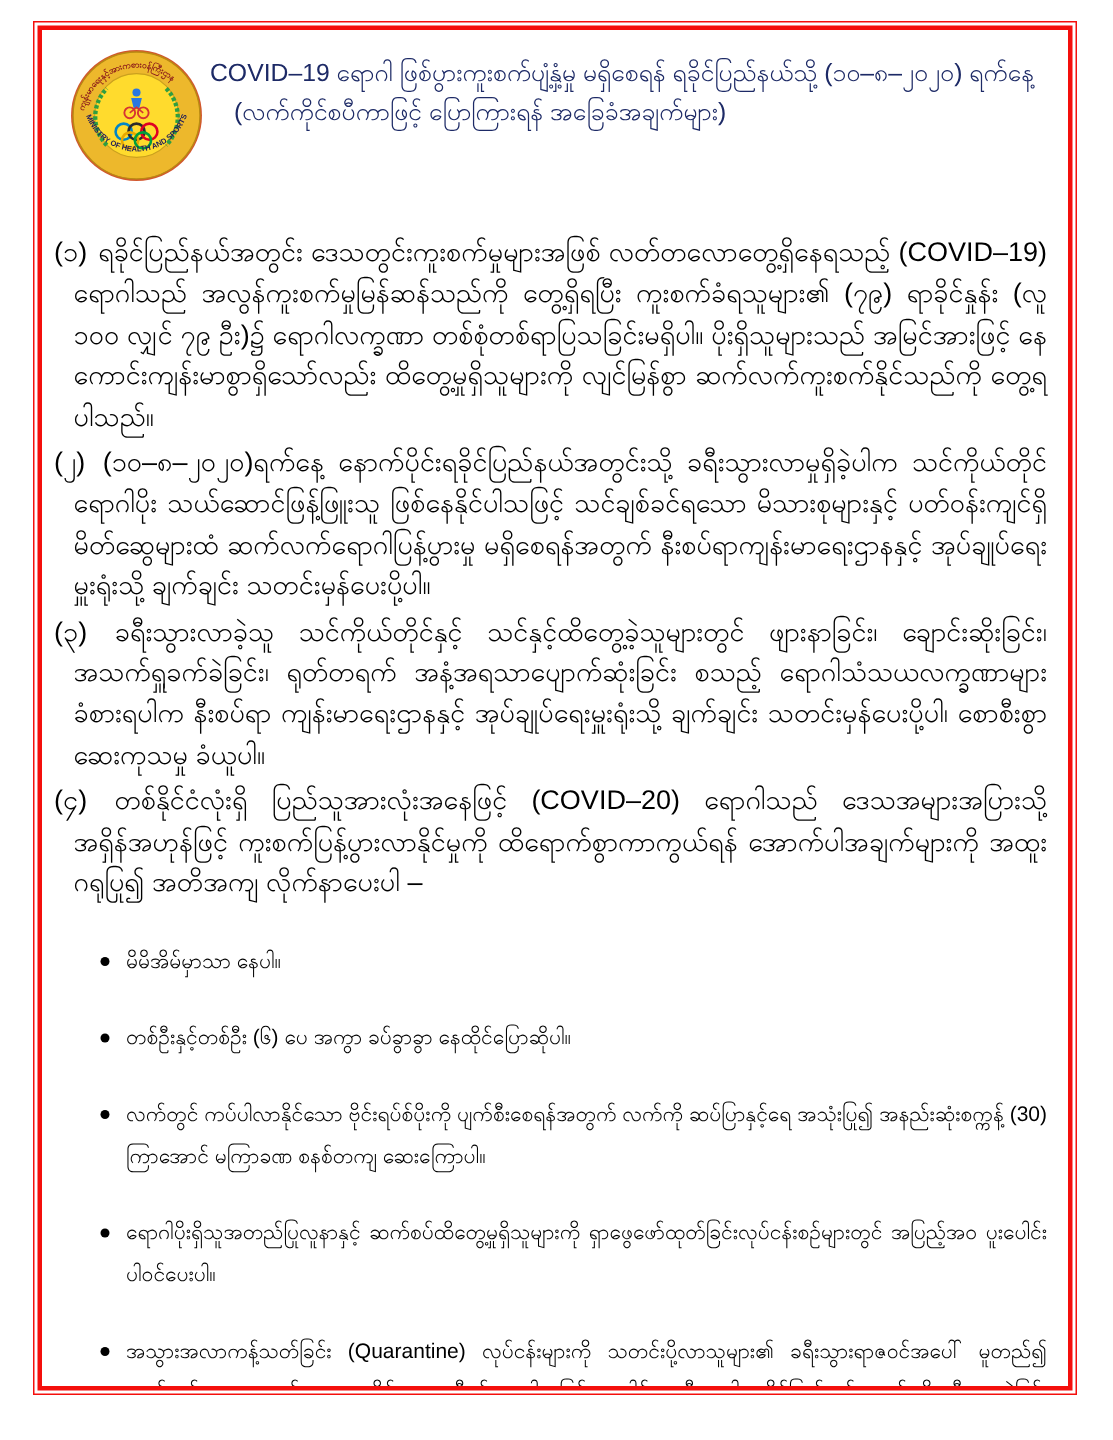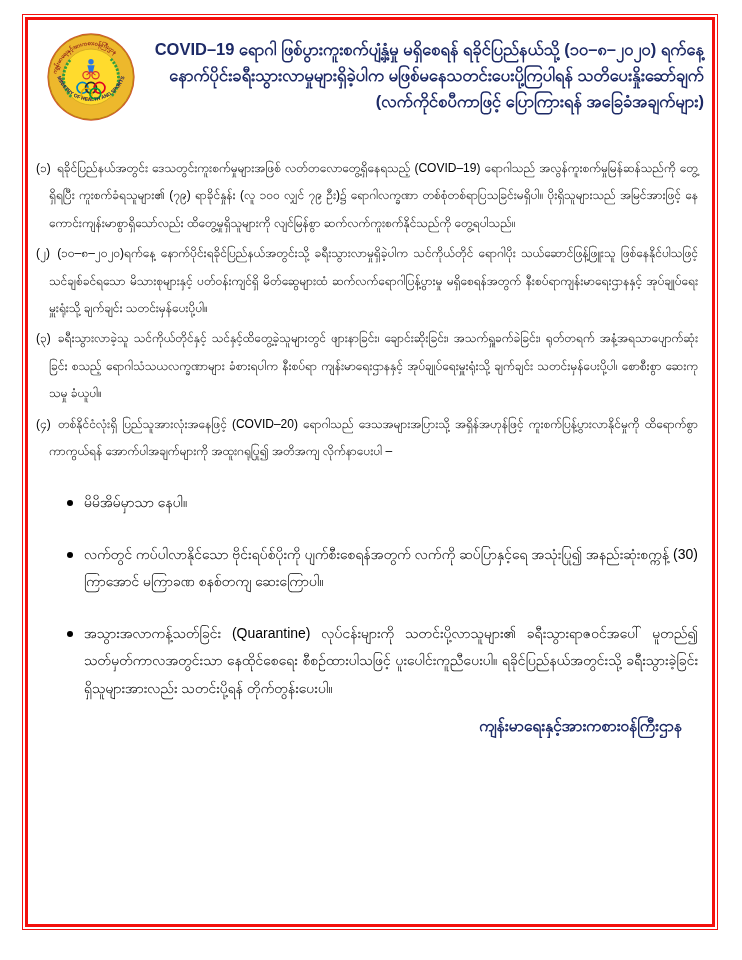--- a/index.html
+++ b/index.html
@@ -25,37 +25,37 @@
     overflow: hidden;
     background: #ffffff;
   }
   .header { position: relative; min-height: 120px; }
   .logo {
     position: absolute; left: 12px; top: 4px;
     width: 90px; height: 90px;
   }
   .title-main {
     margin-left: 106px;
-    text-align: right;
+    text-align: left;
     color: var(--navy);
-    font-weight: bold;
+    font-weight: normal;
     font-size: 16.5px;
     line-height: 26px;
     padding-top: 8px;
   }
   .title-sub {
     margin-left: -106px;
     padding-left: 122px;
   }
   .paras { margin-top: 7px; padding: 0 6px 0 2px; }
   .para {
     text-align: justify;
     padding-left: 13px;
     text-indent: -13px;
-    font-size: 12px;
+    font-size: 18px;
     line-height: 27.4px;
     margin: 0 0 3px 0;
   }
   .para b { font-weight: normal; }
   .pnum { padding-right: 2px; }
   .bullets { margin: 0; padding: 0 6px 0 50px; list-style: none; }
   .bullets li {
     position: relative;
     text-align: justify;
     font-size: 14px;
@@ -111,36 +111,37 @@
         </text>
         <path id="arcBottom" d="M 11.5,46 A 39.5,39.5 0 0 0 88.5,46" fill="none"></path>
         <text font-size="5.6" fill="#23205a" font-weight="bold">
           <textPath href="#arcBottom" startOffset="4%">MINISTRY OF HEALTH AND SPORTS</textPath>
         </text>
       </svg>
     </div>
 
     <div class="title-main">
       <div>COVID–19 ရောဂါ ဖြစ်ပွားကူးစက်ပျံ့နှံ့မှု မရှိစေရန် ရခိုင်ပြည်နယ်သို့ (၁၀–၈–၂၀၂၀) ရက်နေ့</div>
-      <div>နောက်ပိုင်းခရီးသွားလာမှုများရှိခဲ့ပါက မဖြစ်မနေသတင်းပေးပို့ကြပါရန် သတိပေးနှိုးဆော်ချက်</div>
       <div class="title-sub">
         <div>(လက်ကိုင်စပီကာဖြင့် ပြောကြားရန် အခြေခံအချက်များ)</div>
       </div>
     </div>
 
   </div>
 
   <div class="paras">
       <div class="para"><span class="pnum">(၁) </span><span>ရခိုင်ပြည်နယ်အတွင်း ဒေသတွင်းကူးစက်မှုများအဖြစ် လတ်တလောတွေ့ရှိနေရသည့် (COVID–19) ရောဂါသည် အလွန်ကူးစက်မှုမြန်ဆန်သည်ကို တွေ့ရှိရပြီး ကူးစက်ခံရသူများ၏ (၇၉) ရာခိုင်နှုန်း (လူ ၁၀၀ လျှင် ၇၉ ဦး)၌ ရောဂါလက္ခဏာ တစ်စုံတစ်ရာပြသခြင်းမရှိပါ။ ပိုးရှိသူများသည် အမြင်အားဖြင့် နေကောင်းကျန်းမာစွာရှိသော်လည်း ထိတွေ့မှုရှိသူများကို လျင်မြန်စွာ ဆက်လက်ကူးစက်နိုင်သည်ကို တွေ့ရပါသည်။</span></div>
       <div class="para"><span class="pnum">(၂) </span><b>(၁၀–၈–၂၀၂၀)ရက်နေ့</b><span> နောက်ပိုင်းရခိုင်ပြည်နယ်အတွင်းသို့ ခရီးသွားလာမှုရှိခဲ့ပါက သင်ကိုယ်တိုင် ရောဂါပိုး သယ်ဆောင်ဖြန့်ဖြူးသူ ဖြစ်နေနိုင်ပါသဖြင့် သင်ချစ်ခင်ရသော မိသားစုများနှင့် ပတ်ဝန်းကျင်ရှိ မိတ်ဆွေများထံ ဆက်လက်ရောဂါပြန့်ပွားမှု မရှိစေရန်အတွက် နီးစပ်ရာကျန်းမာရေးဌာနနှင့် အုပ်ချုပ်ရေးမှူးရုံးသို့ </span><b>ချက်ချင်း သတင်းမှန်ပေးပို့ပါ။</b></div>
       <div class="para"><span class="pnum">(၃) </span><span>ခရီးသွားလာခဲ့သူ သင်ကိုယ်တိုင်နှင့် သင်နှင့်ထိတွေ့ခဲ့သူများတွင် ဖျားနာခြင်း၊ ချောင်းဆိုးခြင်း၊ အသက်ရှူခက်ခဲခြင်း၊ ရုတ်တရက် အနံ့အရသာပျောက်ဆုံးခြင်း စသည့် </span><b>ရောဂါသံသယလက္ခဏာများ</b><span> ခံစားရပါက နီးစပ်ရာ ကျန်းမာရေးဌာနနှင့် အုပ်ချုပ်ရေးမှူးရုံးသို့ </span><b>ချက်ချင်း သတင်းမှန်ပေးပို့ပါ၊ စောစီးစွာ ဆေးကုသမှု ခံယူပါ။</b></div>
       <div class="para"><span class="pnum">(၄) </span><span>တစ်နိုင်ငံလုံးရှိ ပြည်သူအားလုံးအနေဖြင့် (COVID–20) ရောဂါသည် ဒေသအများအပြားသို့ အရှိန်အဟုန်ဖြင့် ကူးစက်ပြန့်ပွားလာနိုင်မှုကို ထိရောက်စွာကာကွယ်ရန် အောက်ပါအချက်များကို အထူးဂရုပြု၍ အတိအကျ လိုက်နာပေးပါ –</span></div>
     </div>
 
   <ul class="bullets">
       <li>မိမိအိမ်မှာသာ နေပါ။</li>
+      <li>တစ်ဦးနှင့်တစ်ဦး (၆) ပေ အကွာ ခပ်ခွာခွာ နေထိုင်ပြောဆိုပါ။</li>
       <li>လက်တွင် ကပ်ပါလာနိုင်သော ဗိုင်းရပ်စ်ပိုးကို ပျက်စီးစေရန်အတွက် လက်ကို ဆပ်ပြာနှင့်ရေ အသုံးပြု၍ အနည်းဆုံးစက္ကန့် (30) ကြာအောင် မကြာခဏ စနစ်တကျ ဆေးကြောပါ။</li>
+      <li>ရောဂါပိုးရှိသူအတည်ပြုလူနာနှင့် ဆက်စပ်ထိတွေ့မှုရှိသူများကို ရှာဖွေဖော်ထုတ်ခြင်းလုပ်ငန်းစဉ်များတွင် အပြည့်အဝ ပူးပေါင်းပါဝင်ပေးပါ။</li>
       <li>အသွားအလာကန့်သတ်ခြင်း (Quarantine) လုပ်ငန်းများကို သတင်းပို့လာသူများ၏ ခရီးသွားရာဇဝင်အပေါ် မူတည်၍ သတ်မှတ်ကာလအတွင်းသာ နေထိုင်စေရေး စီစဉ်ထားပါသဖြင့် ပူးပေါင်းကူညီပေးပါ။ ရခိုင်ပြည်နယ်အတွင်းသို့ ခရီးသွားခဲ့ခြင်းရှိသူများအားလည်း သတင်းပို့ရန် တိုက်တွန်းပေးပါ။</li>
     </ul>
 
   <div class="signature">ကျန်းမာရေးနှင့်အားကစားဝန်ကြီးဌာန</div>
 
 </div>
 
 </body></html>

